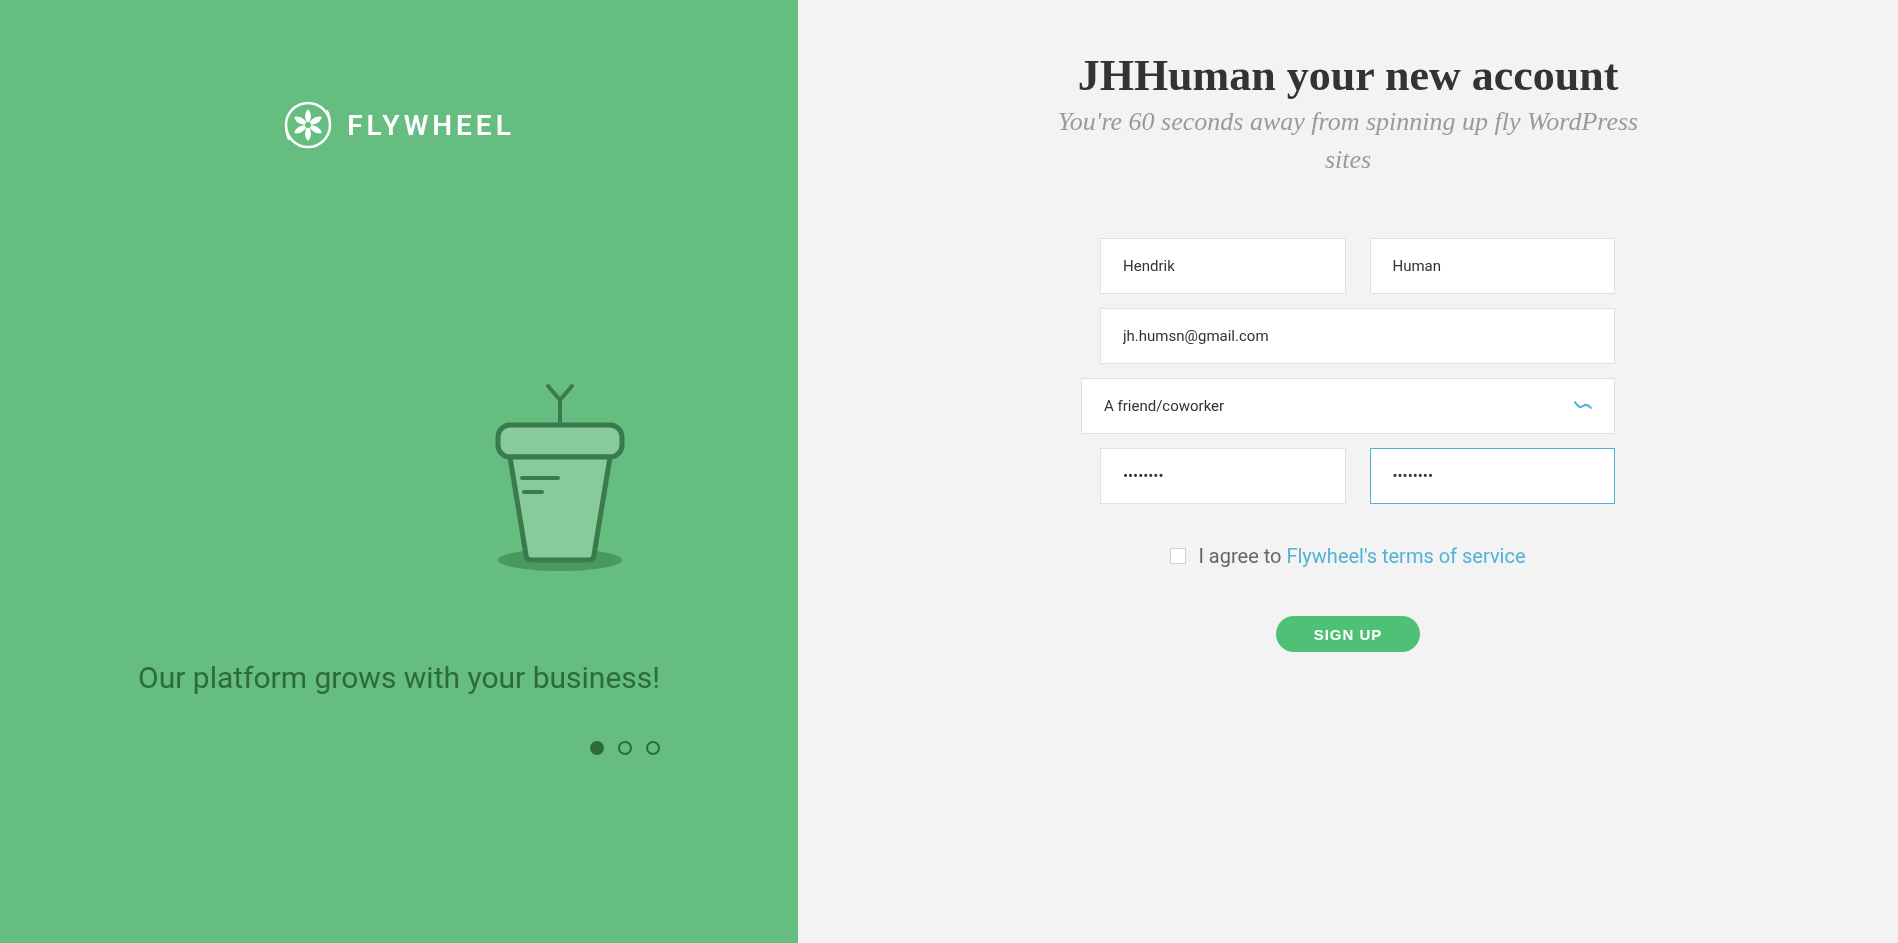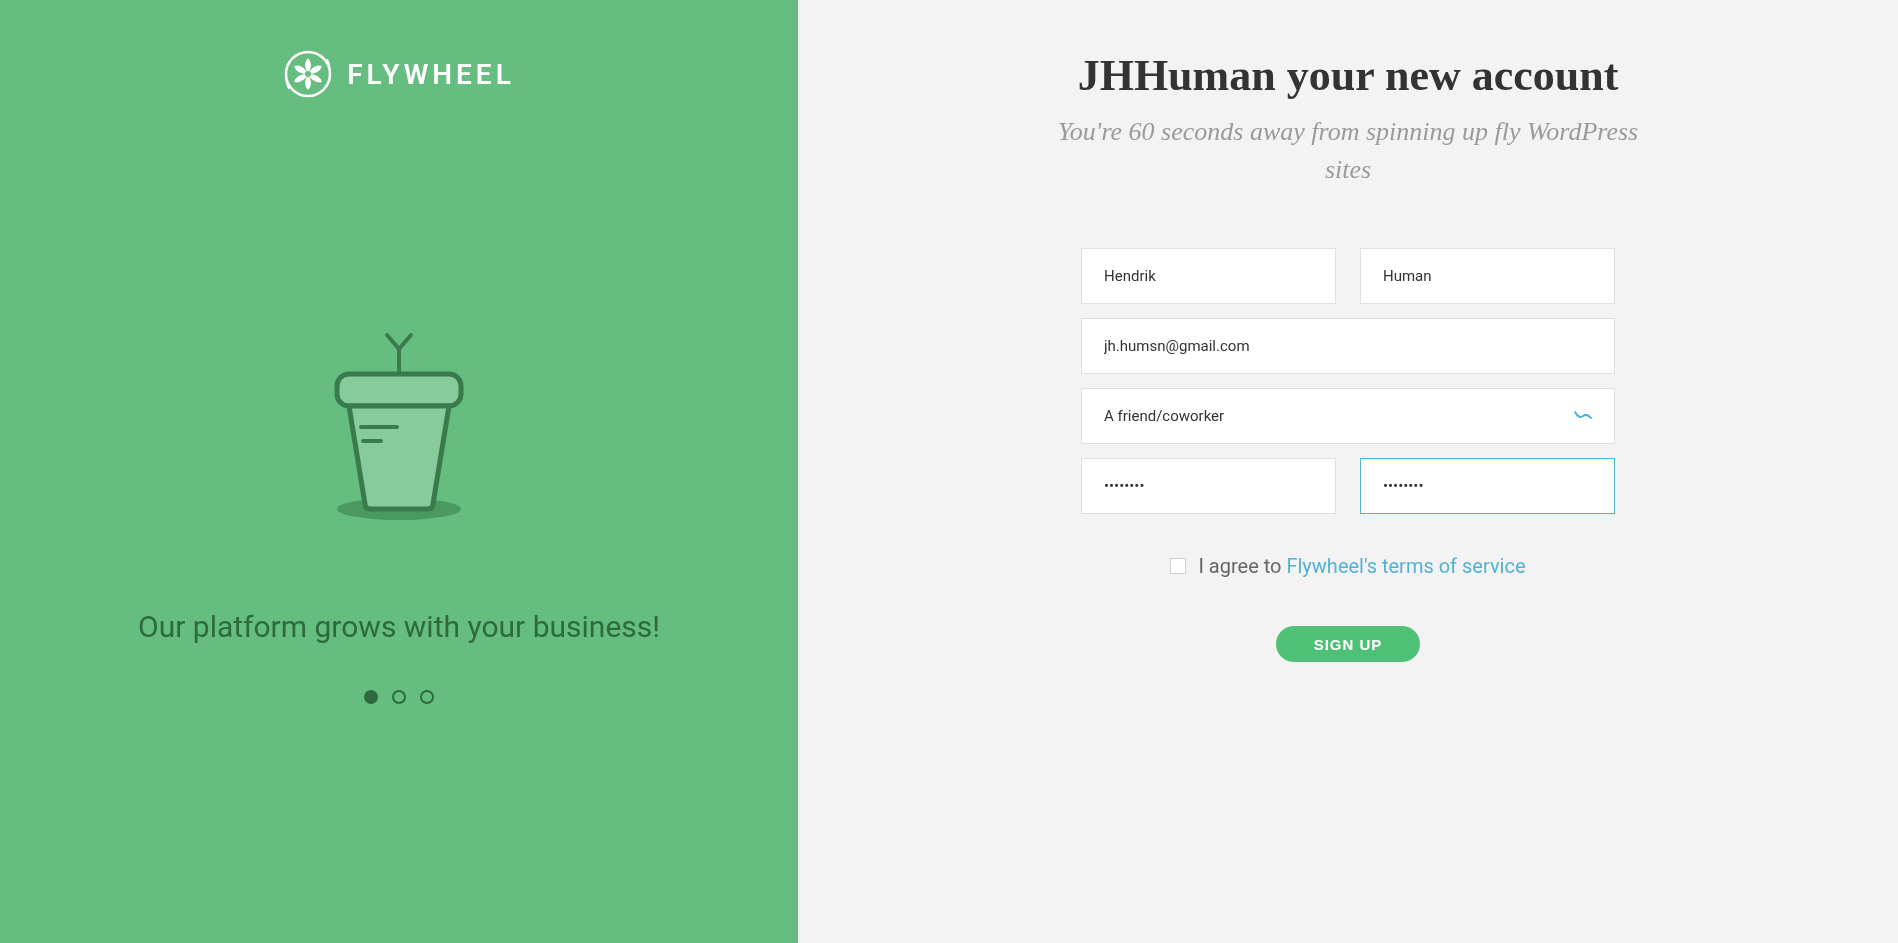--- a/index.html
+++ b/index.html
@@ -7,39 +7,39 @@
   body { display: flex; min-height: 943px; width: 1898px; background: #f3f3f3; overflow: hidden; }
 
   
   .left {
     width: 798px;
     background: #65bd7f;
     color: #fff;
     display: flex;
     flex-direction: column;
     align-items: center;
-    padding-top: 49px;
+    padding-top: 100px;
   }
   .logo-wrap {
     display: flex;
     align-items: center;
     gap: 14px;
   }
   .logo-wrap svg { display: block; }
   .brand-name {
     font-size: 28px;
     font-weight: 600;
     letter-spacing: 4px;
     color: #fff;
   }
   .illustration {
     margin-top: 230px;
     display: flex;
     flex-direction: column;
-    align-items: center;
+    align-items: flex-end;
   }
   .tagline {
     margin-top: 80px;
     font-size: 30px;
     color: #2d6b3f;
     font-weight: 400;
   }
   .dots {
     margin-top: 46px;
     display: flex;
@@ -70,35 +70,36 @@
     font-size: 44px;
     color: #333;
     text-align: center;
   }
   .subheading {
     font-family: Georgia, 'Times New Roman', serif;
     font-style: italic;
     font-size: 26px;
     color: #9a9a9a;
     text-align: center;
-    margin-top: 12px;
+    margin-top: 2px;
     max-width: 600px;
     line-height: 1.45;
   }
 
   .form {
     margin-top: 60px;
     width: 534px;
     display: flex;
     flex-direction: column;
     gap: 14px;
   }
   .row {
     display: flex;
     gap: 24px;
+    margin-left: 19px;
   }
   .row > * { flex: 1; }
 
   .field, .select {
     background: #fff;
     border: 1px solid #e0e0e0;
     height: 56px;
     font-size: 15px;
     color: #333;
     padding: 0 22px;

